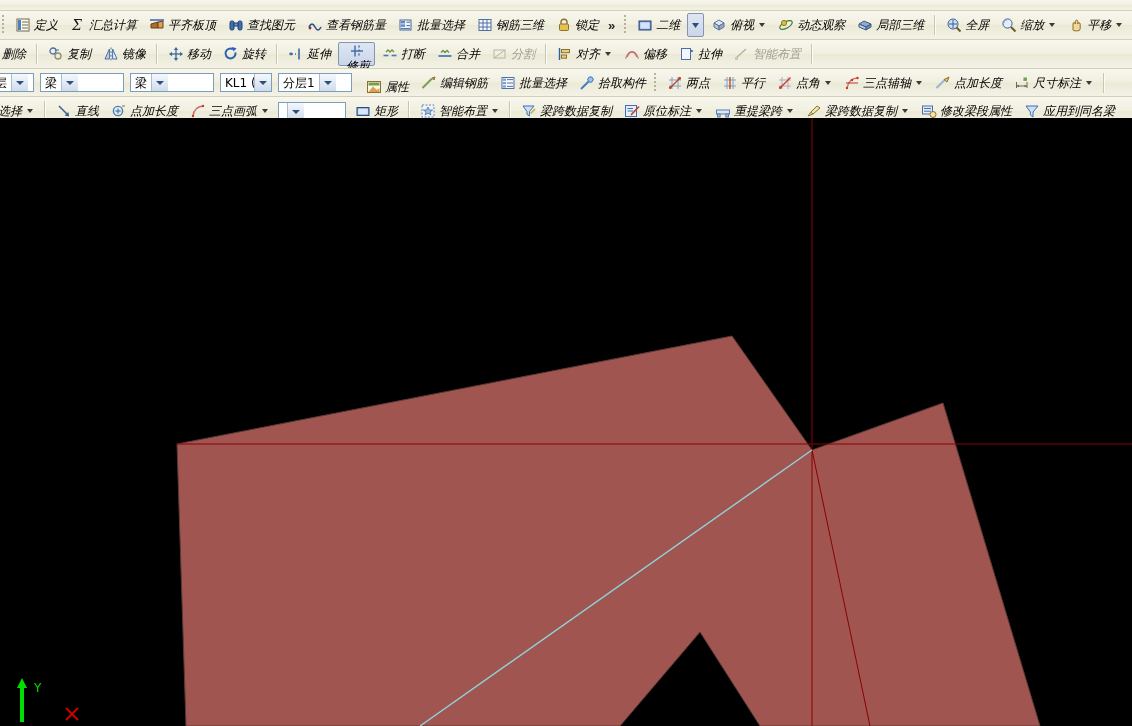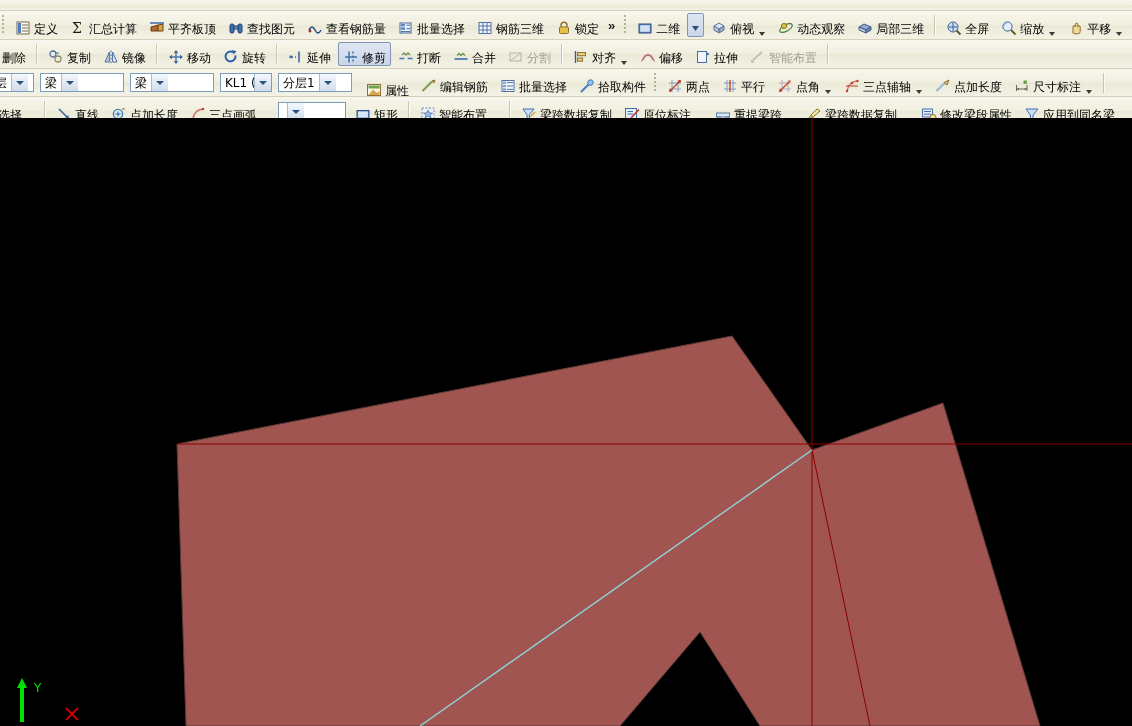--- a/index.html
+++ b/index.html
@@ -32,32 +32,34 @@
     color: #000;
   }
   .toolbar.row-clip   { height: 11px; }
   .toolbar.row-std    { height: 29px; }
   .toolbar.row-std2   { height: 29px; }
   .toolbar.row-prop   { height: 28px; }
   .toolbar.row-draw   { height: 29px; }
 
   .tb-item {
     display: inline-flex;
-    align-items: flex-end;
+    align-items: center;
     height: 22px;
     padding: 0 4px;
     margin: 0 1px;
     border: 1px solid transparent;
     border-radius: 2px;
     cursor: default;
     flex: none;
+    font-style: italic;
   }
   .tb-item.active {
     border: 1px solid #8494b4;
     background: linear-gradient(to bottom,#dfe6f2,#c9d5e9);
+    flex-direction: column;
   }
   .tb-item.disabled { color: #a6a495; }
   .tb-label {
     font-size: 12px;
     line-height: 14px;
     padding-left: 3px;
     font-family: "DejaVu Sans", "Liberation Sans", sans-serif;
   }
   .tb-item.disabled .tb-label { color: #a09e8e; }
 

